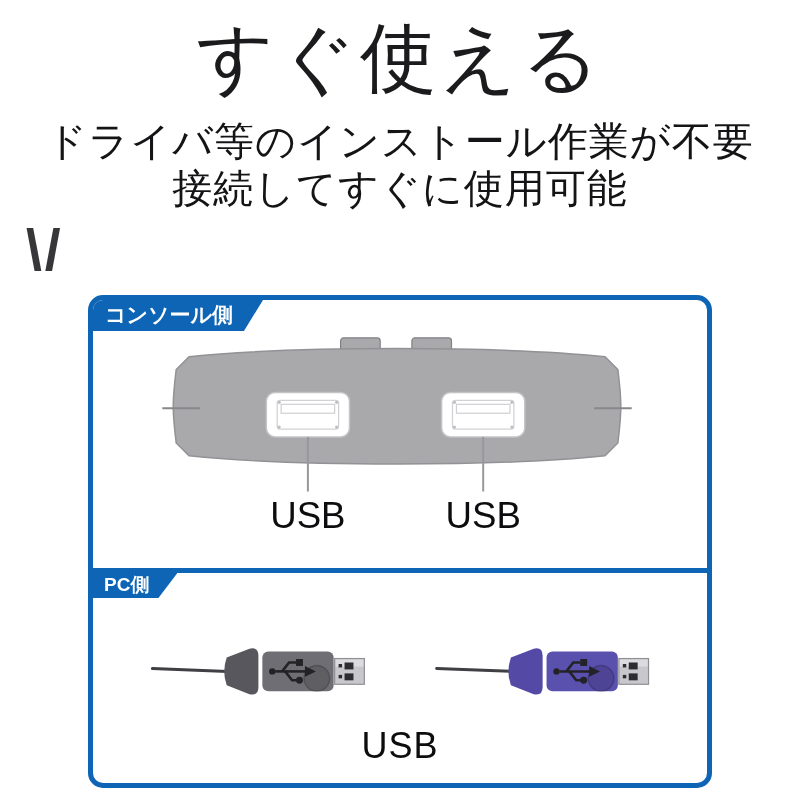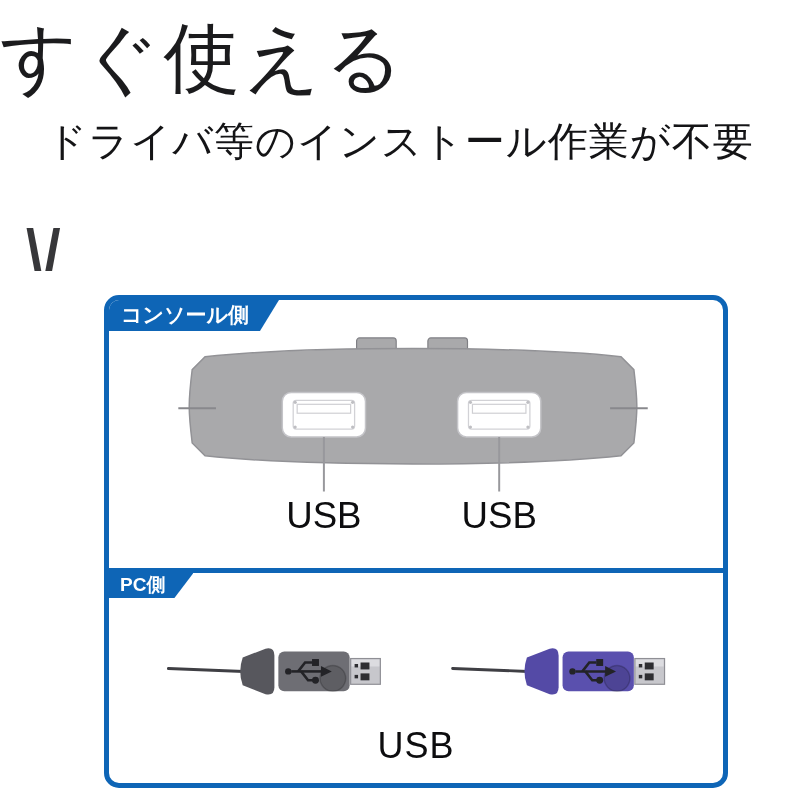--- a/index.html
+++ b/index.html
@@ -2,37 +2,37 @@
 <html><head>
 <meta charset="utf-8">
 <style>
   html,body{margin:0;padding:0;background:#fff;}
   .page{
     position:relative;width:800px;height:800px;background:#ffffff;overflow:hidden;
     font-family:"Liberation Sans","DejaVu Sans",sans-serif;color:#1b1b1d;
   }
   
   .title{
-    position:absolute;top:10px;left:0;width:800px;text-align:left;
+    position:absolute;top:10px;left:0;width:800px;text-align:center;
     font-size:76px;font-weight:300;letter-spacing:4px;color:#1b1b1d;line-height:1.25;
   }
   .subtitle{
     position:absolute;top:118px;left:0;width:800px;text-align:center;
     font-size:40px;font-weight:400;color:#141416;line-height:1.17;letter-spacing:1px;
   }
   .tagline{
     position:absolute;top:219px;left:26px;display:flex;align-items:flex-end;gap:3px;
     color:#37373a;font-weight:bold;
   }
   .tagline .slash{font-size:57px;font-weight:600;line-height:1;transform:translateY(3px);}
   .tagline .tagline-text{font-size:47px;line-height:1.15;letter-spacing:1px;}
   
   .panel{
     position:absolute;left:88px;top:295px;width:614px;height:483px;
-    border:5px solid #0e65b6;border-radius:15px;background:#fff;overflow:hidden;margin-left:16px;
+    border:5px solid #0e65b6;border-radius:15px;background:#fff;overflow:hidden;
   }
   .sec-console{height:268px;position:relative;}
   .divider{height:5px;background:#0e65b6;}
   .sec-pc{height:238px;position:relative;}
   .tab{
     display:inline-block;background:#0e65b6;color:#fff;font-weight:bold;
     padding:4px 30px 5px 12px;
     clip-path:polygon(0 0,100% 0,calc(100% - 19px) 100%,0 100%);
   }
   .tab-console{font-size:21px;line-height:22px;}
@@ -50,20 +50,21 @@
 </style>
 </head>
 <body>
 
 <div class="page">
 
   <div class="title">すぐ使える</div>
 
   <div class="subtitle">
     <div>ドライバ等のインストール作業が不要</div>
+    <div>接続してすぐに使用可能</div>
   </div>
 
   <div class="tagline">
     <span class="slash">\</span>
     <span class="slash">/</span>
   </div>
 
   <div class="panel">
 
     <div class="sec-console">

